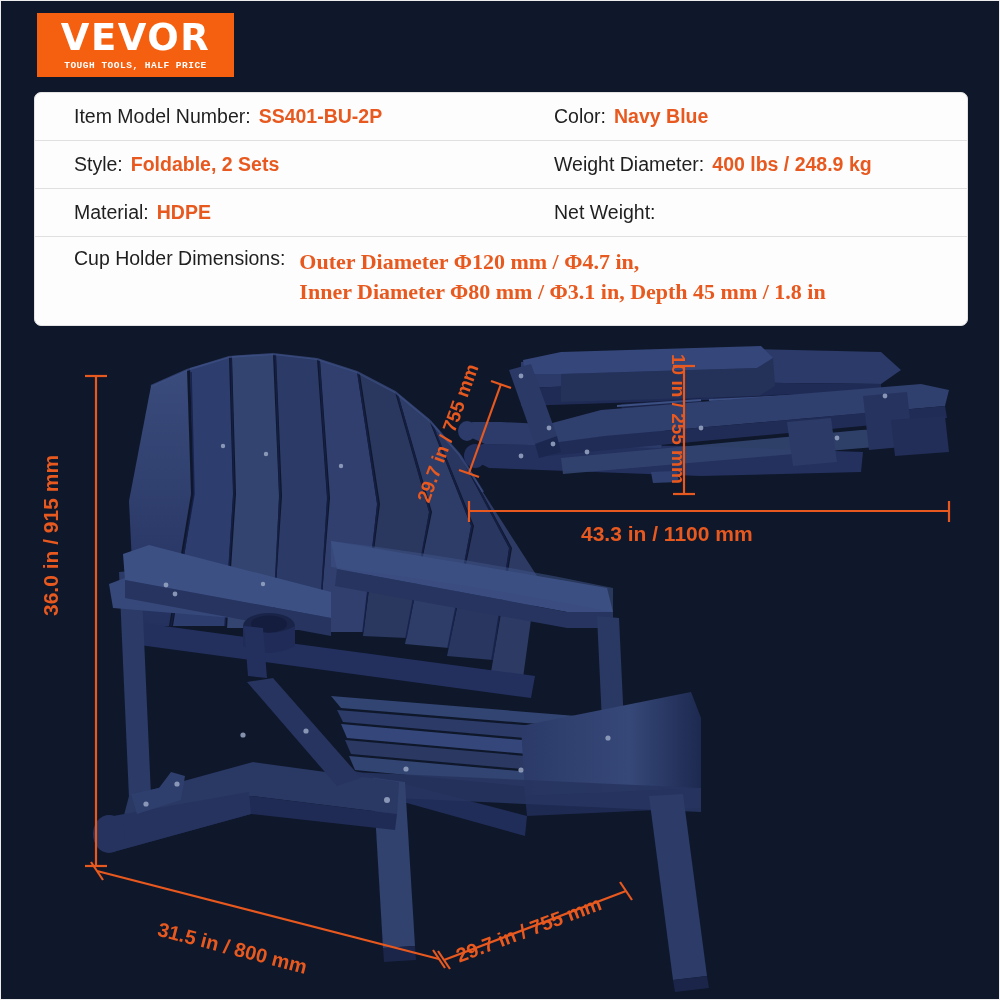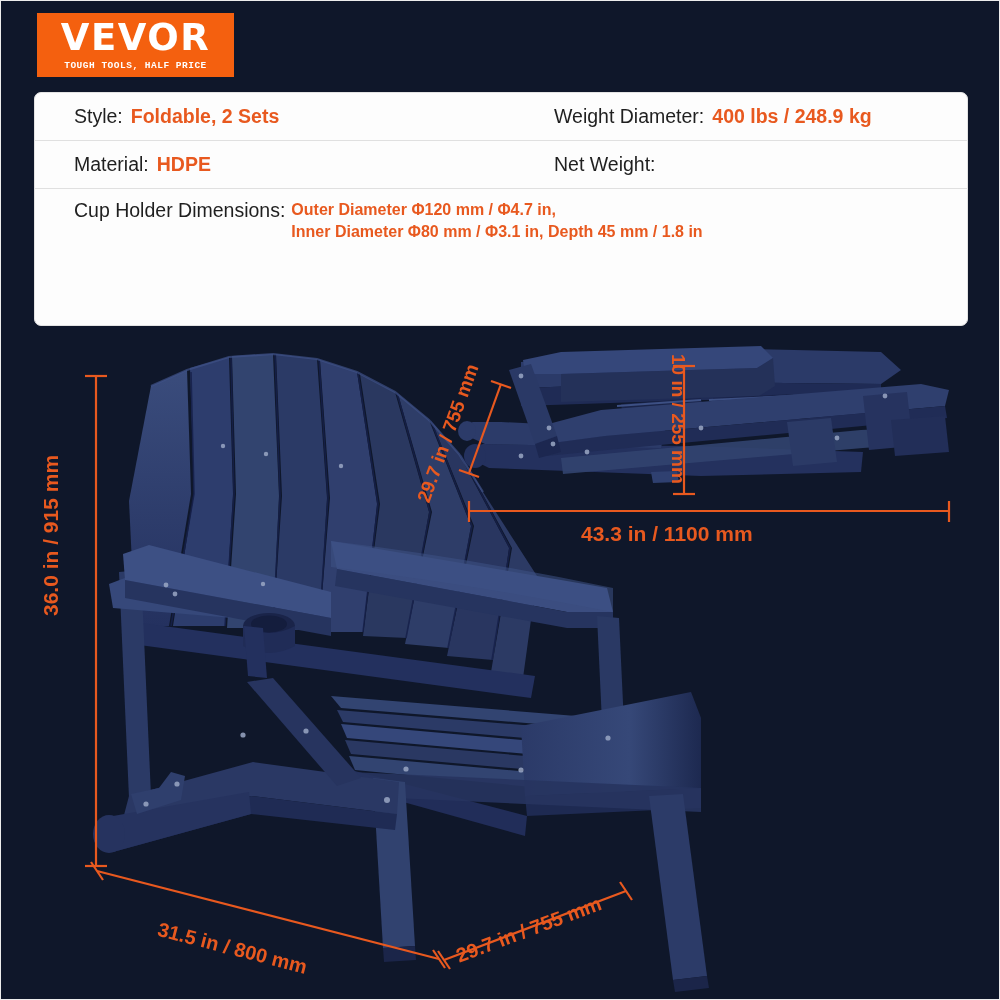--- a/index.html
+++ b/index.html
@@ -73,29 +73,30 @@
     white-space:nowrap;
   }
   .val{
     color:#e8591f;
     font-size:19.5px;
     font-weight:bold;
     margin-left:8px;
     white-space:nowrap;
   }
   
-  #cup-row{padding-left:39px;}
+  #cup-row{padding-left:39px;gap:8px;}
   #cup-row .lbl{font-size:19.5px;}
   #cup-val{
     color:#e8591f;
-    font-size:16px;
+    font-size:22px;
     font-weight:bold;
     margin-left:6px;
     line-height:1.38;
     white-space:nowrap;
+    font-family:Liberation Serif, serif;
   }
 
   
   #diagram{
     position:absolute;left:0;top:325px;
     width:1000px;height:675px;
   }
   #diagram svg{display:block;}
 
   .dim-text{
@@ -111,20 +112,30 @@
 
 <div id="page">
 
   <div id="logo">
     <div class="wordmark">VEVOR</div>
     <div class="tagline">TOUGH TOOLS, HALF PRICE</div>
   </div>
 
   <div id="spec-box">
 
+    <div class="spec-row">
+      <div class="spec-cell left">
+        <span class="lbl">Item Model Number:</span>
+        <span class="val">SS401-BU-2P</span>
+      </div>
+      <div class="spec-cell right">
+        <span class="lbl">Color:</span>
+        <span class="val">Navy Blue</span>
+      </div>
+    </div>
 
     <div class="spec-row">
       <div class="spec-cell left">
         <span class="lbl">Style:</span>
         <span class="val">Foldable, 2 Sets</span>
       </div>
       <div class="spec-cell right">
         <span class="lbl">Weight Diameter:</span>
         <span class="val">400 lbs / 248.9 kg</span>
       </div>

